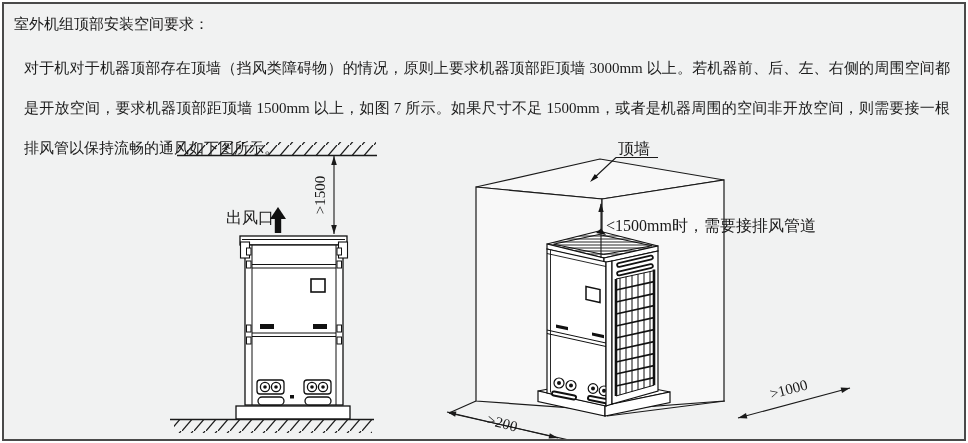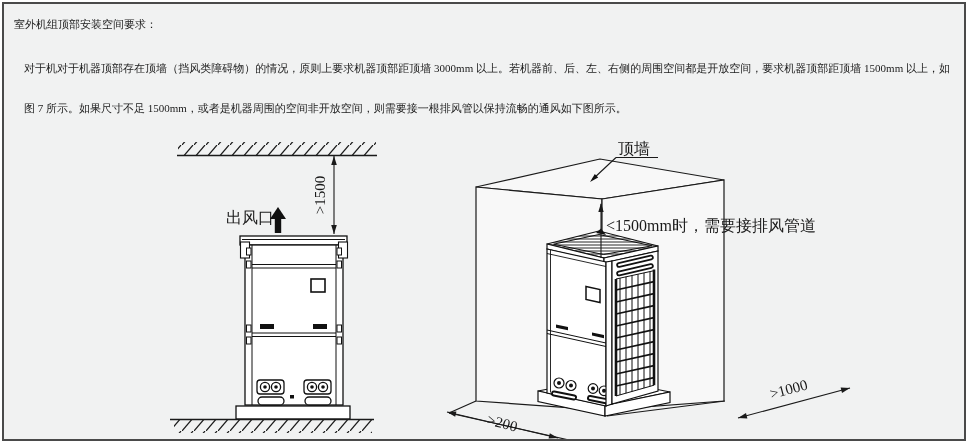--- a/index.html
+++ b/index.html
@@ -1,21 +1,21 @@
 <!DOCTYPE html>
 <html><head>
 <meta charset="utf-8">
 <style>
   html,body{margin:0;padding:0;background:#ffffff;}
   .stage{position:relative;width:968px;height:443px;background:#ffffff;overflow:hidden;
          font-family:"Liberation Serif","DejaVu Serif",serif;color:#1c1c1c;}
   .frame{position:absolute;left:2px;top:2px;width:960px;height:435px;
          border:2px solid #4a4a4a;background:#f1f2f2;}
   .text-block{position:absolute;left:10px;top:7px;width:946px;
-              font-size:11px;color:#1c1c1c;}
+              font-size:15px;color:#1c1c1c;}
   .doc-title{line-height:27px;margin:0 0 3px 0;}
   .doc-body{line-height:40px;margin:10px;text-align:justify;}
   svg{position:absolute;left:0;top:0;}
   svg text{font-family:"Liberation Serif","DejaVu Serif",serif;fill:#1a1a1a;}
   .lbl{font-size:16px;}
   .dim{font-size:15px;}
 </style>
 </head>
 <body>
 

